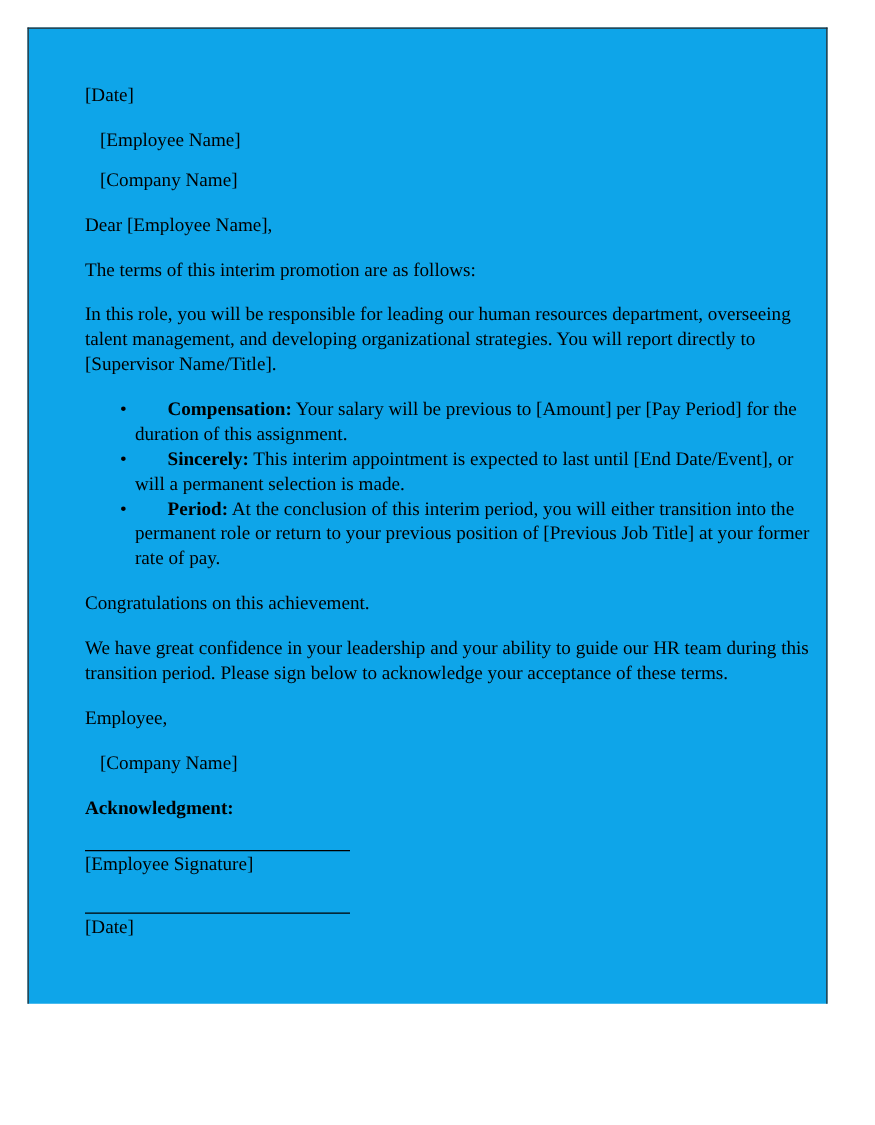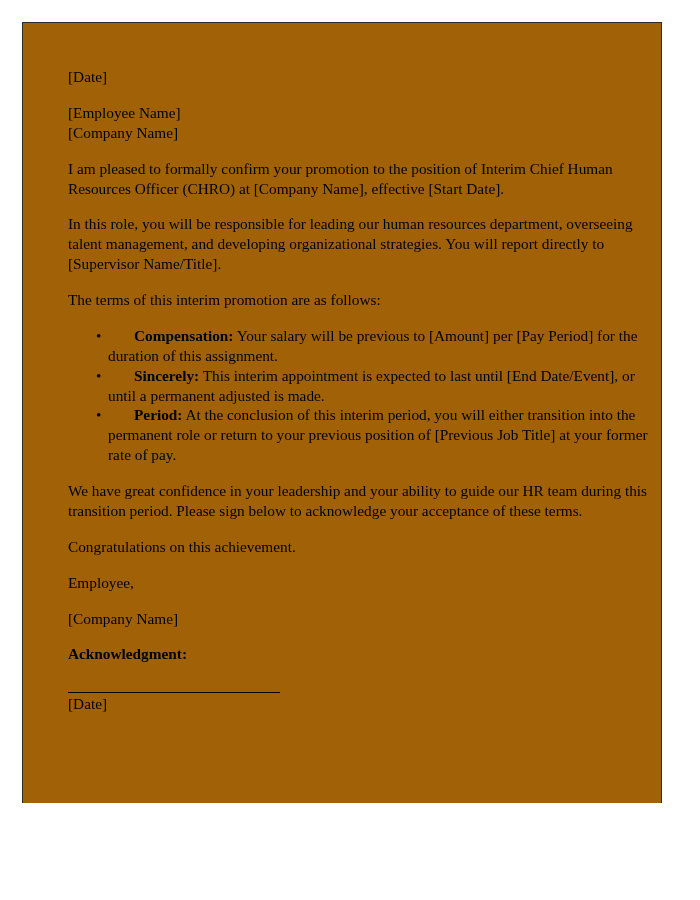--- a/index.html
+++ b/index.html
@@ -19,21 +19,21 @@
   #page-frame {
     position: absolute;
     left: 22px;
     top: 22px;
     width: 640px;
     height: 781px;
     border-left: 1px solid #2b2b2b;
     border-top: 1px solid #2b2b2b;
     border-right: 1px solid #2b2b2b;
     box-sizing: border-box;
-    background: #a16207;
+    background: #0ea5e9;
   }
 
   #letter-body {
     position: absolute;
     left: 45px;
     top: 44px;
     width: 585px;
     font-size: 15.3px;
     line-height: 1.30;
   }
@@ -41,21 +41,21 @@
   .para {
     margin: 0 0 16px 0;
     text-align: left;
   }
 
   
   .line-block {
     margin: 0 0 16px 0;
   }
   .line-block .line {
-    margin: 0;
+    margin: 12px;
     white-space: nowrap;
   }
 
   ul.terms {
     margin: 0 0 16px 0;
     padding: 0 0 0 40px;
     list-style: none;
   }
   ul.terms li {
     position: relative;
@@ -103,51 +103,55 @@
 
   <div id="letter-body">
 
     <p class="para">[Date]</p>
 
     <div class="line-block">
       <p class="line">[Employee Name]</p>
       <p class="line">[Company Name]</p>
     </div>
 
+    <p class="para">Dear [Employee Name],</p>
 
-    <p class="para">I am pleased to formally confirm your promotion to the position of Interim Chief Human Resources Officer (CHRO) at [Company Name], effective [Start Date].</p>
+
+    <p class="para">The terms of this interim promotion are as follows:</p>
 
     <p class="para">In this role, you will be responsible for leading our human resources department, overseeing talent management, and developing organizational strategies. You will report directly to [Supervisor Name/Title].</p>
-
-    <p class="para">The terms of this interim promotion are as follows:</p>
 
     <ul class="terms">
       <li>
         <span class="bullet-dot">•</span><span class="lead">Compensation:</span><span> Your salary will be previous to [Amount] per [Pay Period] for the duration of this assignment.</span>
       </li>
       <li>
-        <span class="bullet-dot">•</span><span class="lead">Sincerely:</span><span> This interim appointment is expected to last until [End Date/Event], or until a permanent adjusted is made.</span>
+        <span class="bullet-dot">•</span><span class="lead">Sincerely:</span><span> This interim appointment is expected to last until [End Date/Event], or will a permanent selection is made.</span>
       </li>
       <li>
         <span class="bullet-dot">•</span><span class="lead">Period:</span><span> At the conclusion of this interim period, you will either transition into the permanent role or return to your previous position of [Previous Job Title] at your former rate of pay.</span>
       </li>
     </ul>
 
+    <p class="para">Congratulations on this achievement.</p>
+
     <p class="para">We have great confidence in your leadership and your ability to guide our HR team during this transition period. Please sign below to acknowledge your acceptance of these terms.</p>
-
-    <p class="para">Congratulations on this achievement.</p>
 
     <p class="para">Employee,</p>
 
     <div class="line-block">
       <p class="line">[Company Name]</p>
     </div>
 
     <p class="ack-heading">Acknowledgment:</p>
 
+    <div class="sig-group first-sig">
+      <div class="sig-rule"></div>
+      <p class="sig-caption">[Employee Signature]</p>
+    </div>
 
     <div class="sig-group second-sig">
       <div class="sig-rule"></div>
       <p class="sig-caption">[Date]</p>
     </div>
 
   </div>
 </div>
 
 </body></html>

